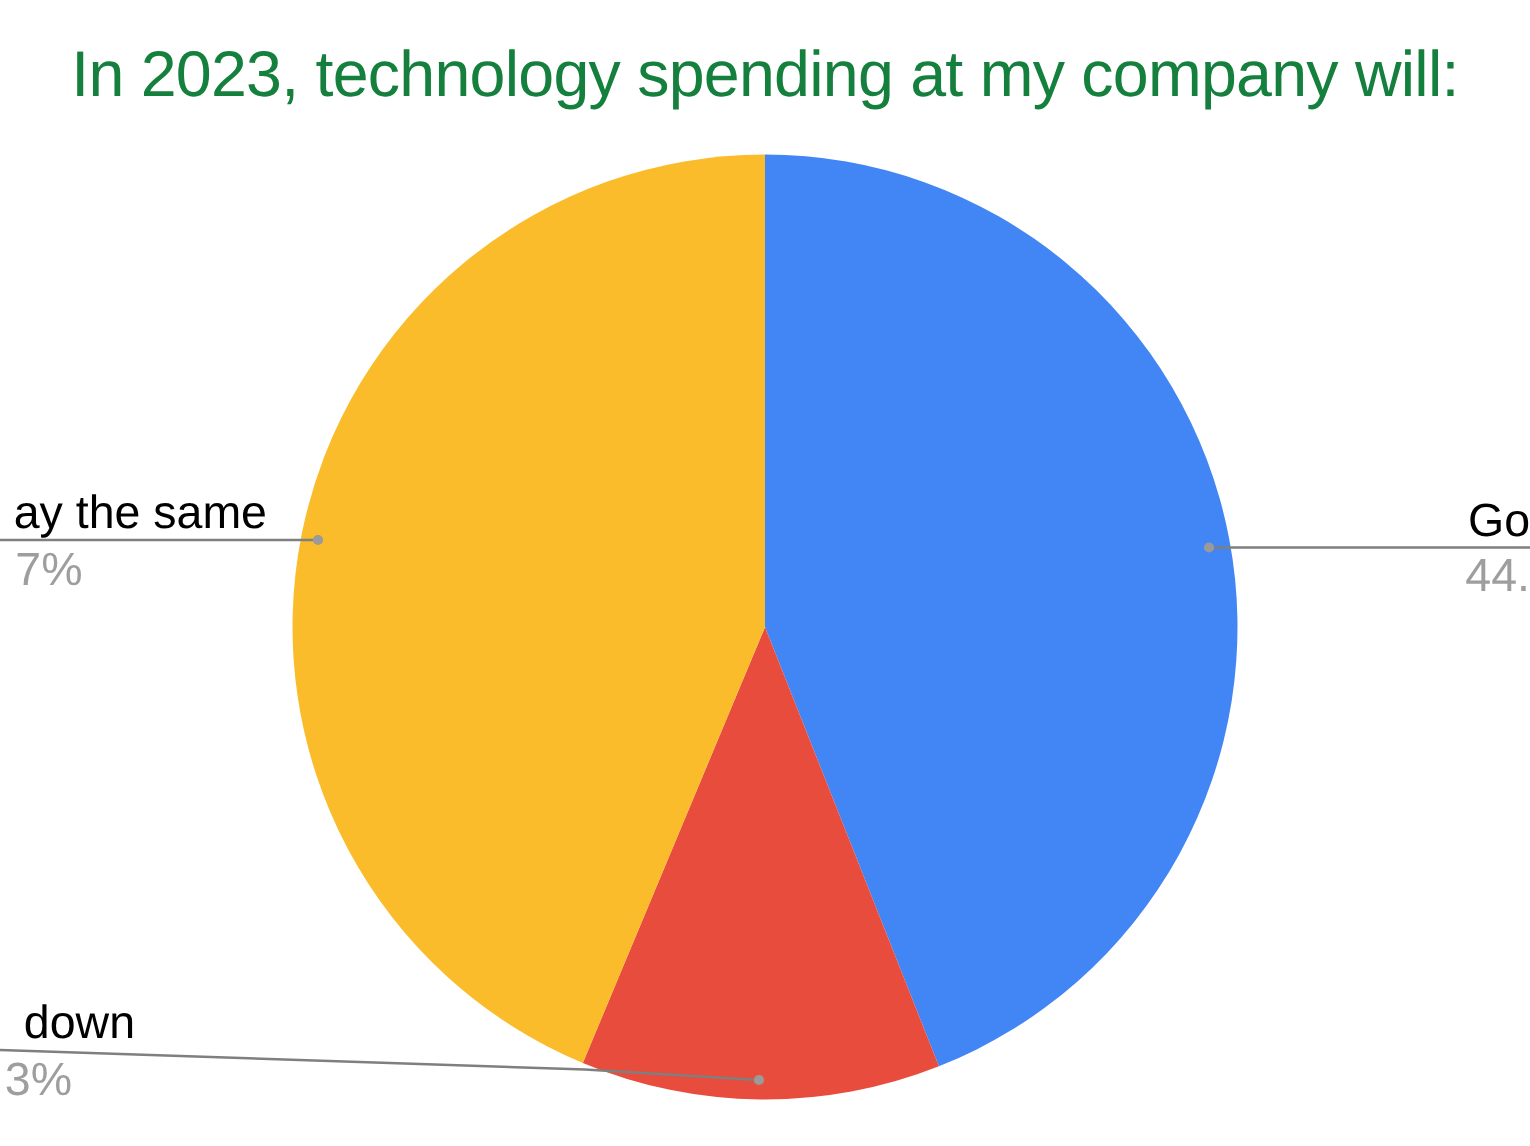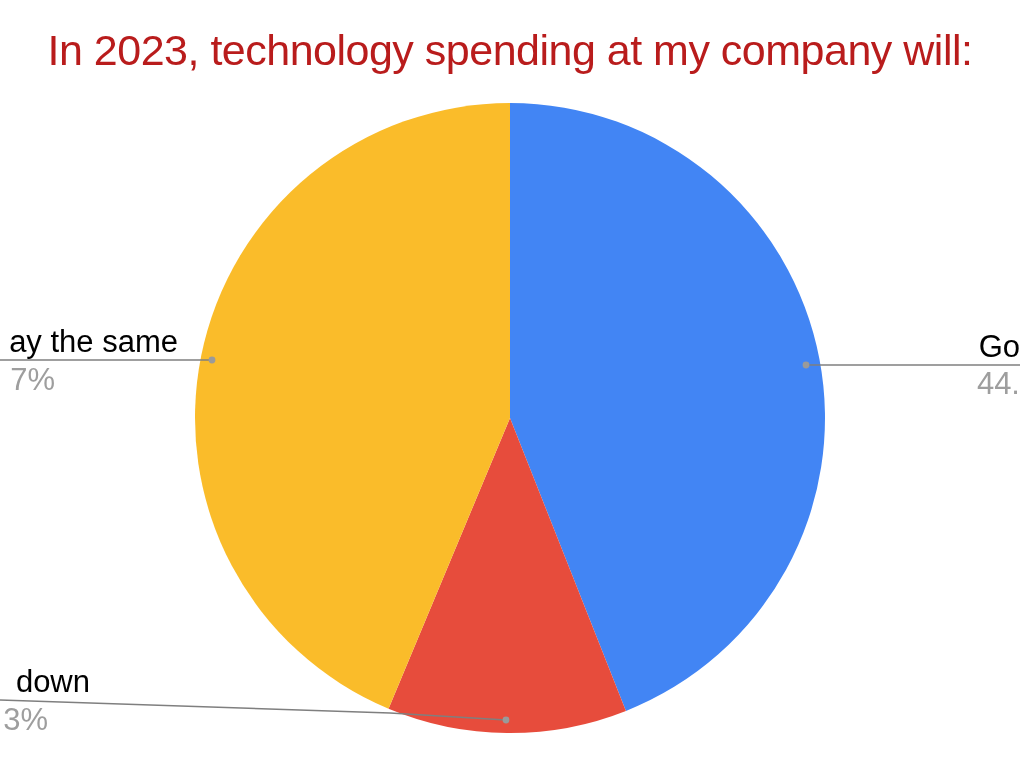--- a/index.html
+++ b/index.html
@@ -23,21 +23,21 @@
     background: #ffffff;
   }
   .chart-title {
     position: absolute;
     left: 0;
     top: 24px;
     width: 1020px;
     text-align: center;
     font-size: 43px;
     line-height: 52px;
-    color: #b91c1c;
+    color: #15803d;
     white-space: nowrap;
     font-weight: 400;
     letter-spacing: -0.5px;
   }
   svg.pie-svg {
     position: absolute;
     left: 0;
     top: 0;
     width: 1020px;
     height: 764px;

